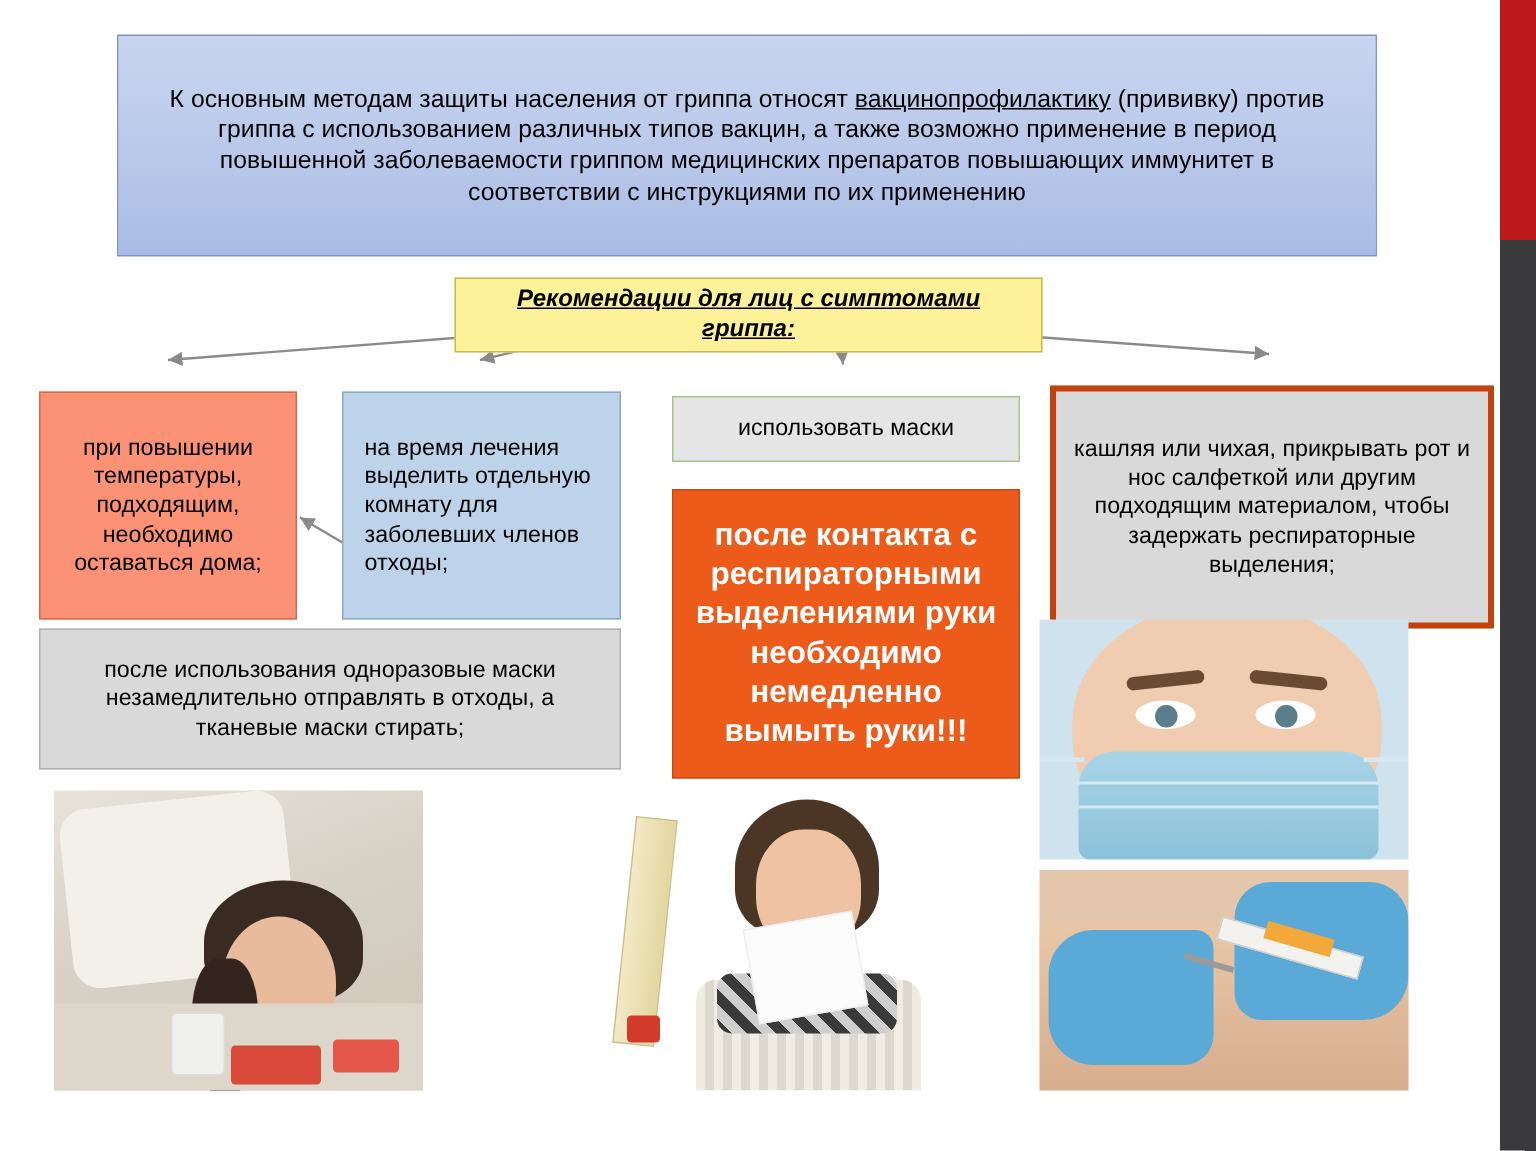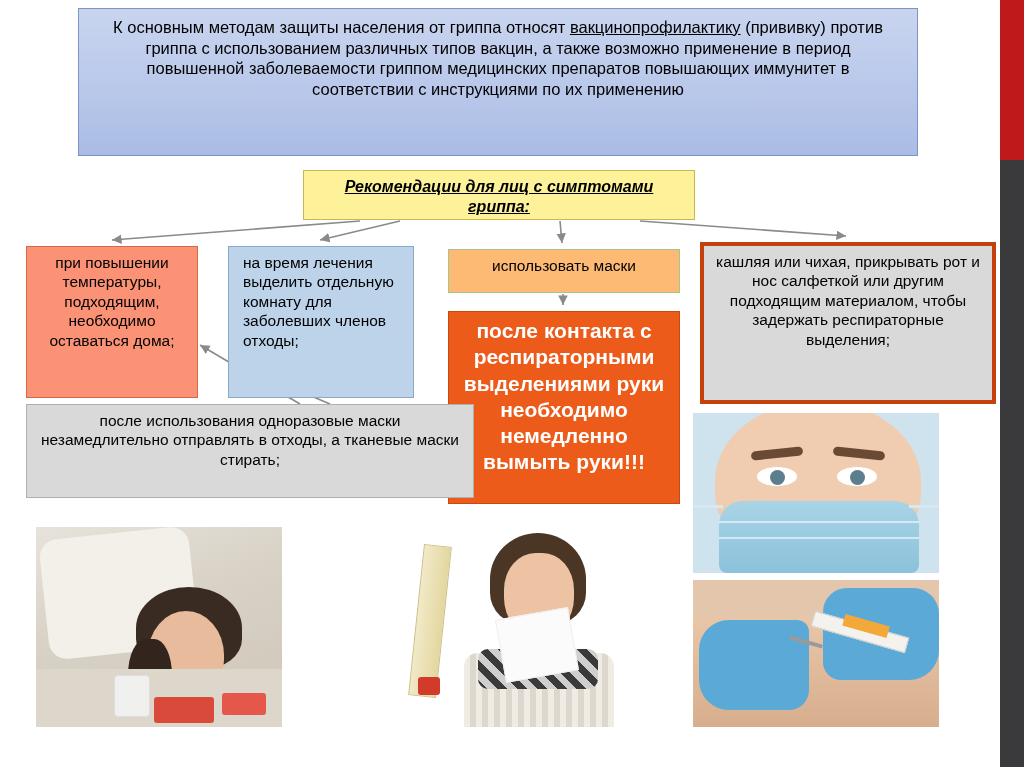--- a/index.html
+++ b/index.html
@@ -29,25 +29,27 @@
     width: 24px;
   }
   .seg-red   { top: 0;   height: 160px; background: #c0191c; }
   .seg-dark  { top: 160px; height: 607px; background: #3a3a3c; }
 
   
   .box {
     position: absolute;
     box-sizing: border-box;
     display: flex;
+    align-items: center;
     justify-content: center;
     text-align: center;
     padding: 6px 8px;
     line-height: 1.25;
     color: #000;
+    margin-top: 15px;
   }
 
   
   #top-banner {
     left: 78px;
     top: 8px;
     width: 840px;
     height: 148px;
     background: linear-gradient(to bottom, #c9d5ef 0%, #b9c8ea 55%, #aabce5 100%);
     border: 1px solid #7e93c8;
@@ -90,21 +92,21 @@
     font-size: 15.5px;
     justify-content: flex-start;
     text-align: left;
     padding-left: 14px;
   }
   #box-masks {
     left: 448px;
     top: 249px;
     width: 232px;
     height: 44px;
-    background: #fdba74;
+    background: #e5e5e5;
     border: 1px solid #a9c488;
     font-size: 15.5px;
   }
   #box-cough {
     left: 700px;
     top: 242px;
     width: 296px;
     height: 162px;
     background: #d9d9d9;
     border: 4px solid #c2410c;
@@ -121,21 +123,21 @@
     border: 1px solid #c44a14;
     color: #ffffff;
     font-size: 21px;
     font-weight: bold;
   }
 
   
   #box-dispose {
     left: 26px;
     top: 404px;
-    width: 448px;
+    width: 388px;
     height: 94px;
     background: #d9d9d9;
     border: 1px solid #b0b0b0;
     font-size: 15.5px;
   }
 
   
   #connectors {
     position: absolute;
     left: 0; top: 0;

